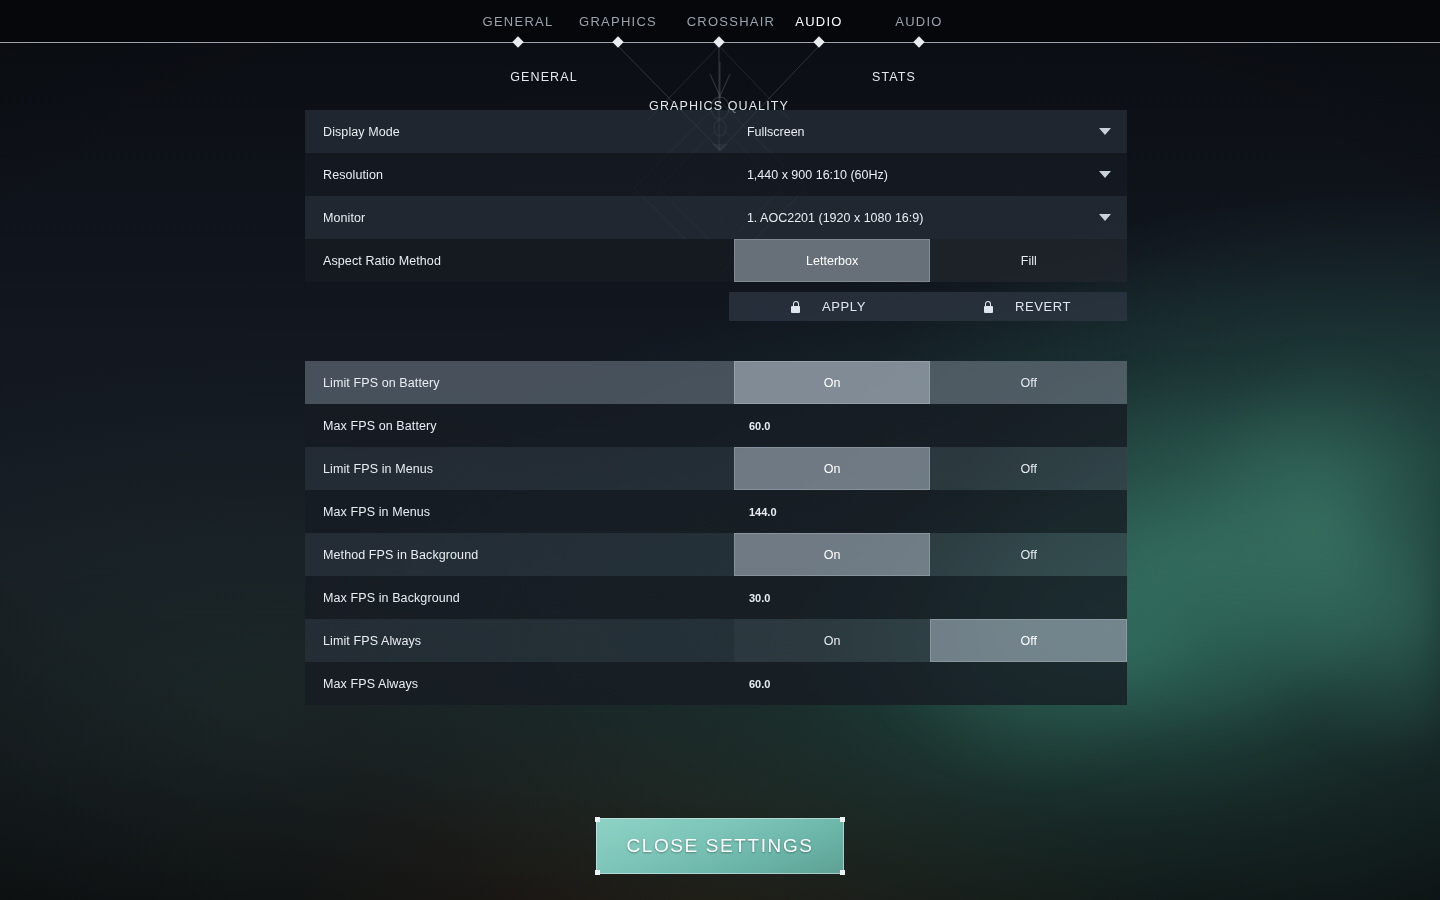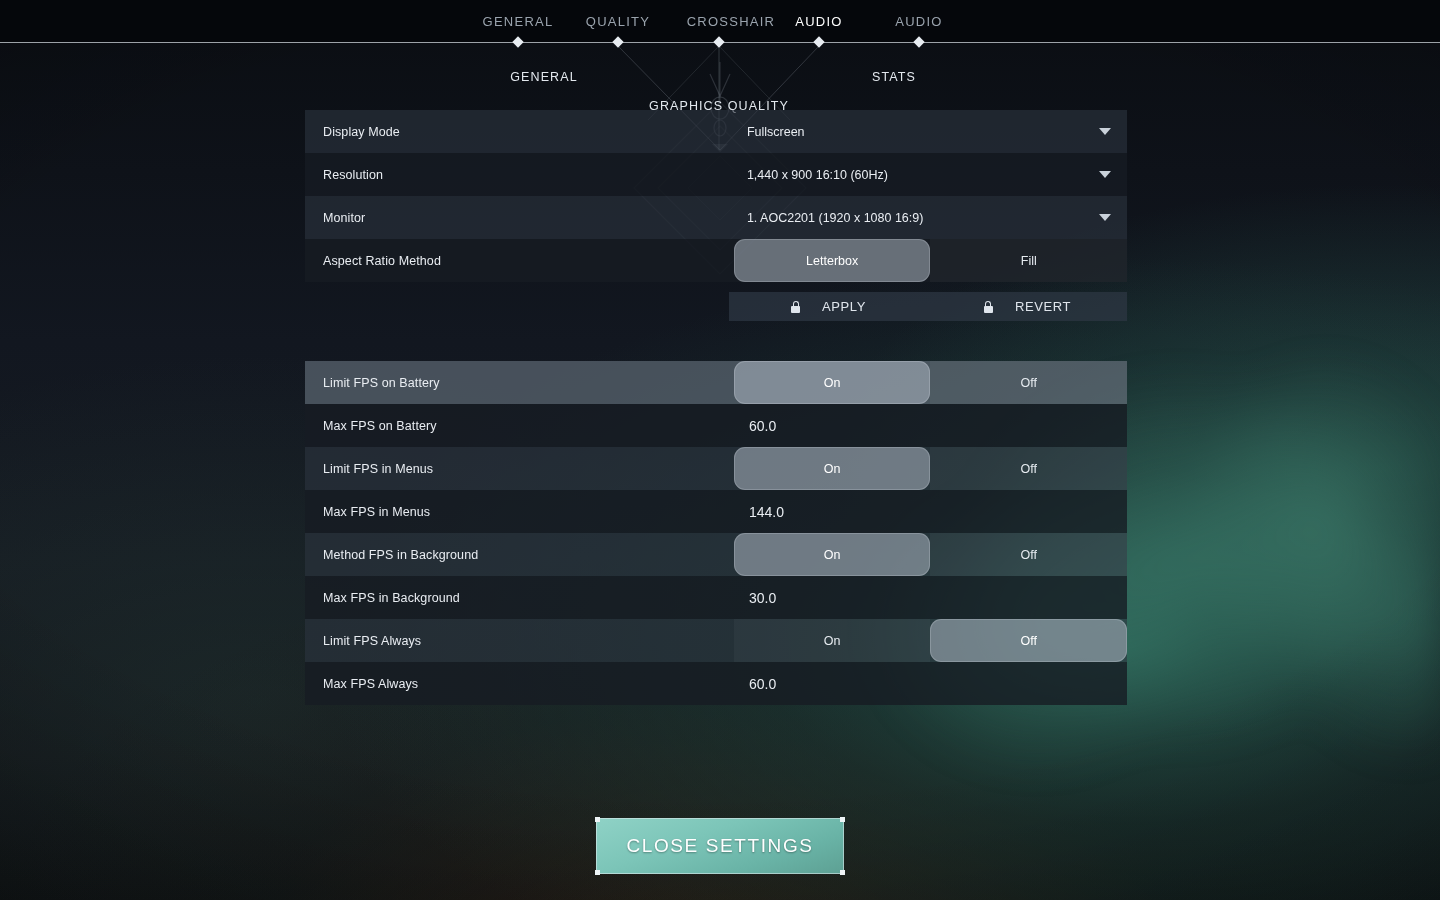--- a/index.html
+++ b/index.html
@@ -126,24 +126,25 @@
     width: 416px;
     font-size: 12.5px;
     color: #e9edf2;
     letter-spacing: 0.1px;
     white-space: nowrap;
   }
 
   .row-value {
     position: relative;
     z-index: 2;
-    font-size: 14px;
+    font-size: 11px;
     color: #e9edf2;
     padding-left: 10px;
     white-space: nowrap;
+    font-weight: bold;
   }
 
   
   .dropdown {
     position: relative; z-index: 2;
     display: flex; align-items: center;
     justify-content: space-between;
     width: 398px; height: 43px;
     cursor: pointer;
   }
@@ -167,21 +168,20 @@
     flex: 1;
     display: flex; align-items: center; justify-content: center;
     font-size: 12.5px; color: #e6ebf0;
     cursor: pointer;
     background: rgba(255,255,255,0.035);
   }
   .seg-opt.selected {
     background: rgba(186,196,208,0.50);
     box-shadow: inset 0 0 0 1px rgba(226,232,240,0.22);
     color: #ffffff;
-    border-radius: 11px;
   }
 
   
   .applybar {
     position: absolute;
     left: 729px; top: 292px;
     width: 398px; height: 29px;
     display: flex;
     background: rgba(46,56,68,0.72);
   }
@@ -267,21 +267,21 @@
     <line x1="719" y1="46" x2="648" y2="120" stroke="rgba(198,210,224,0.12)" stroke-width="1"></line>
     <line x1="719" y1="46" x2="790" y2="120" stroke="rgba(198,210,224,0.12)" stroke-width="1"></line>
   </svg>
 
   <div class="topbar"></div>
   <div class="topline"></div>
 
   <div class="tabs" id="tabs-host">
       <div class="tab" style="left: 458px; width: 120px;">GENERAL</div>
       <div class="tab-diamond" style="left: 514px;"></div>
-      <div class="tab" style="left: 558px; width: 120px;">QUALITY</div>
+      <div class="tab" style="left: 558px; width: 120px;">GRAPHICS</div>
       <div class="tab-diamond" style="left: 614px;"></div>
       <div class="tab" style="left: 671px; width: 120px;">CROSSHAIR</div>
       <div class="tab-diamond" style="left: 715px;"></div>
       <div class="tab active" style="left: 759px; width: 120px;">AUDIO</div>
       <div class="tab-diamond" style="left: 815px;"></div>
       <div class="tab" style="left: 859px; width: 120px;">AUDIO</div>
       <div class="tab-diamond" style="left: 915px;"></div>
     </div>
   <div class="subtabs" id="subtabs-host">
       <div class="subtab" style="left: 454px; width: 180px;">GENERAL</div>

